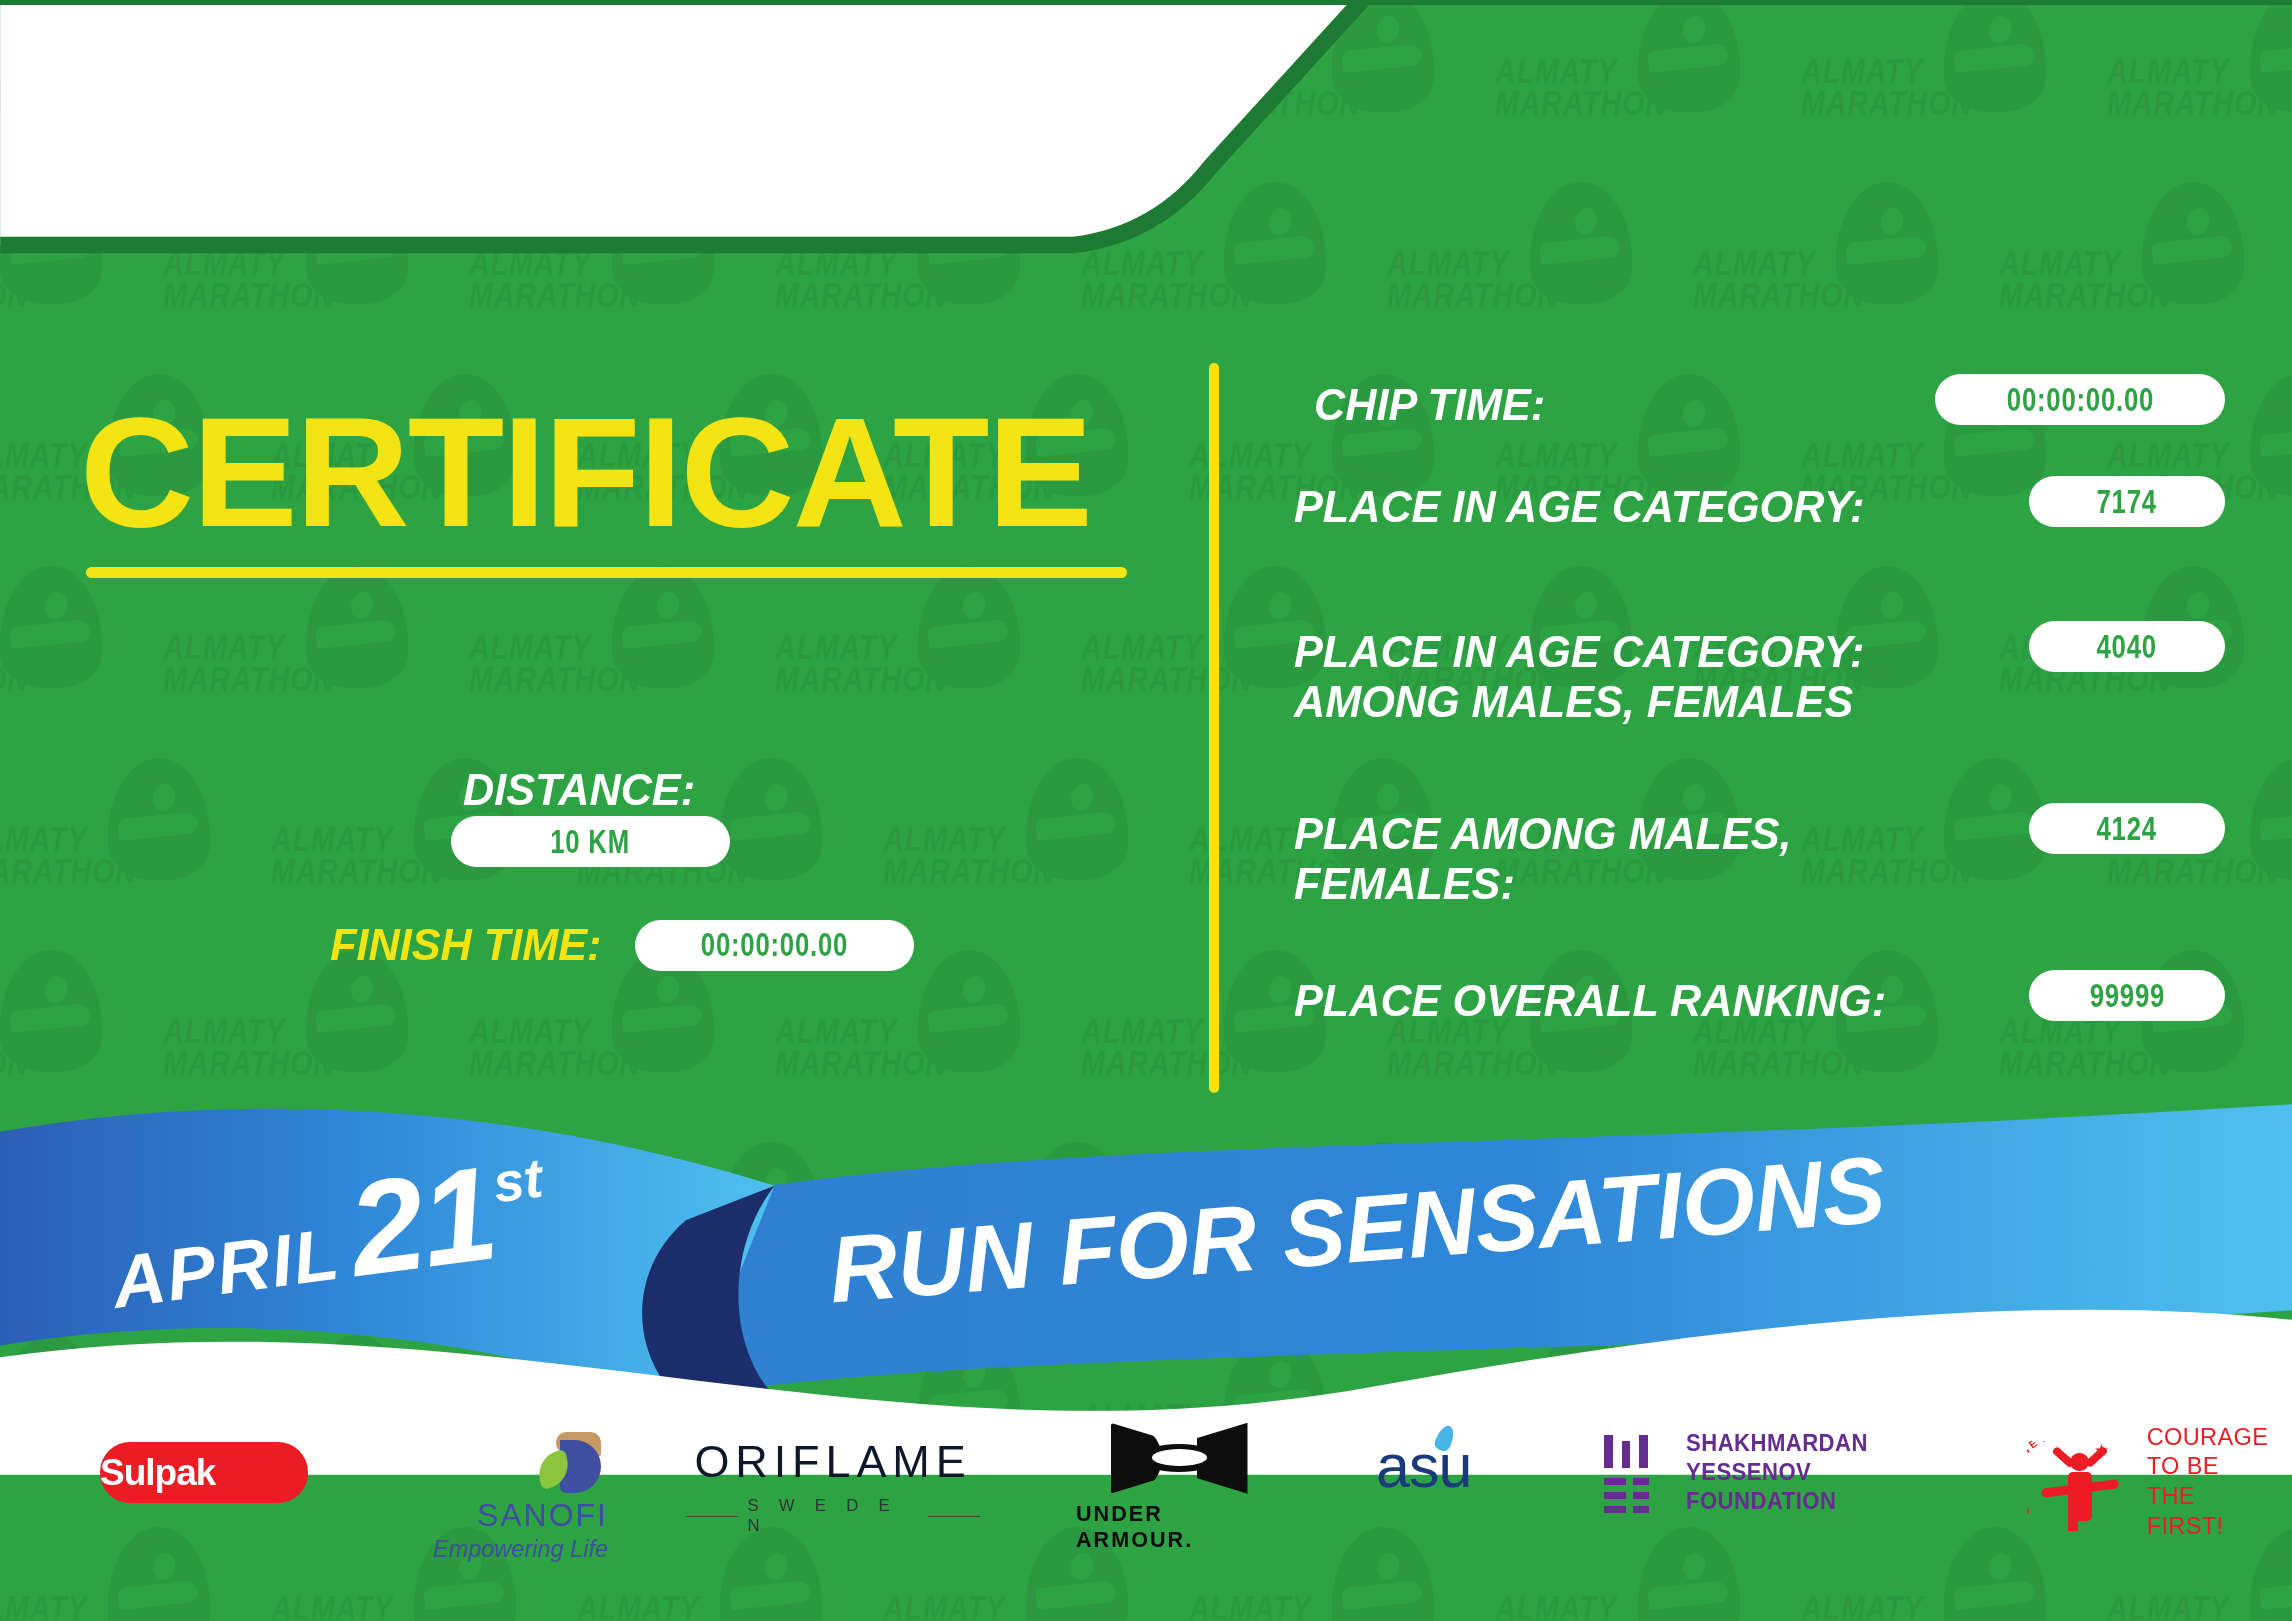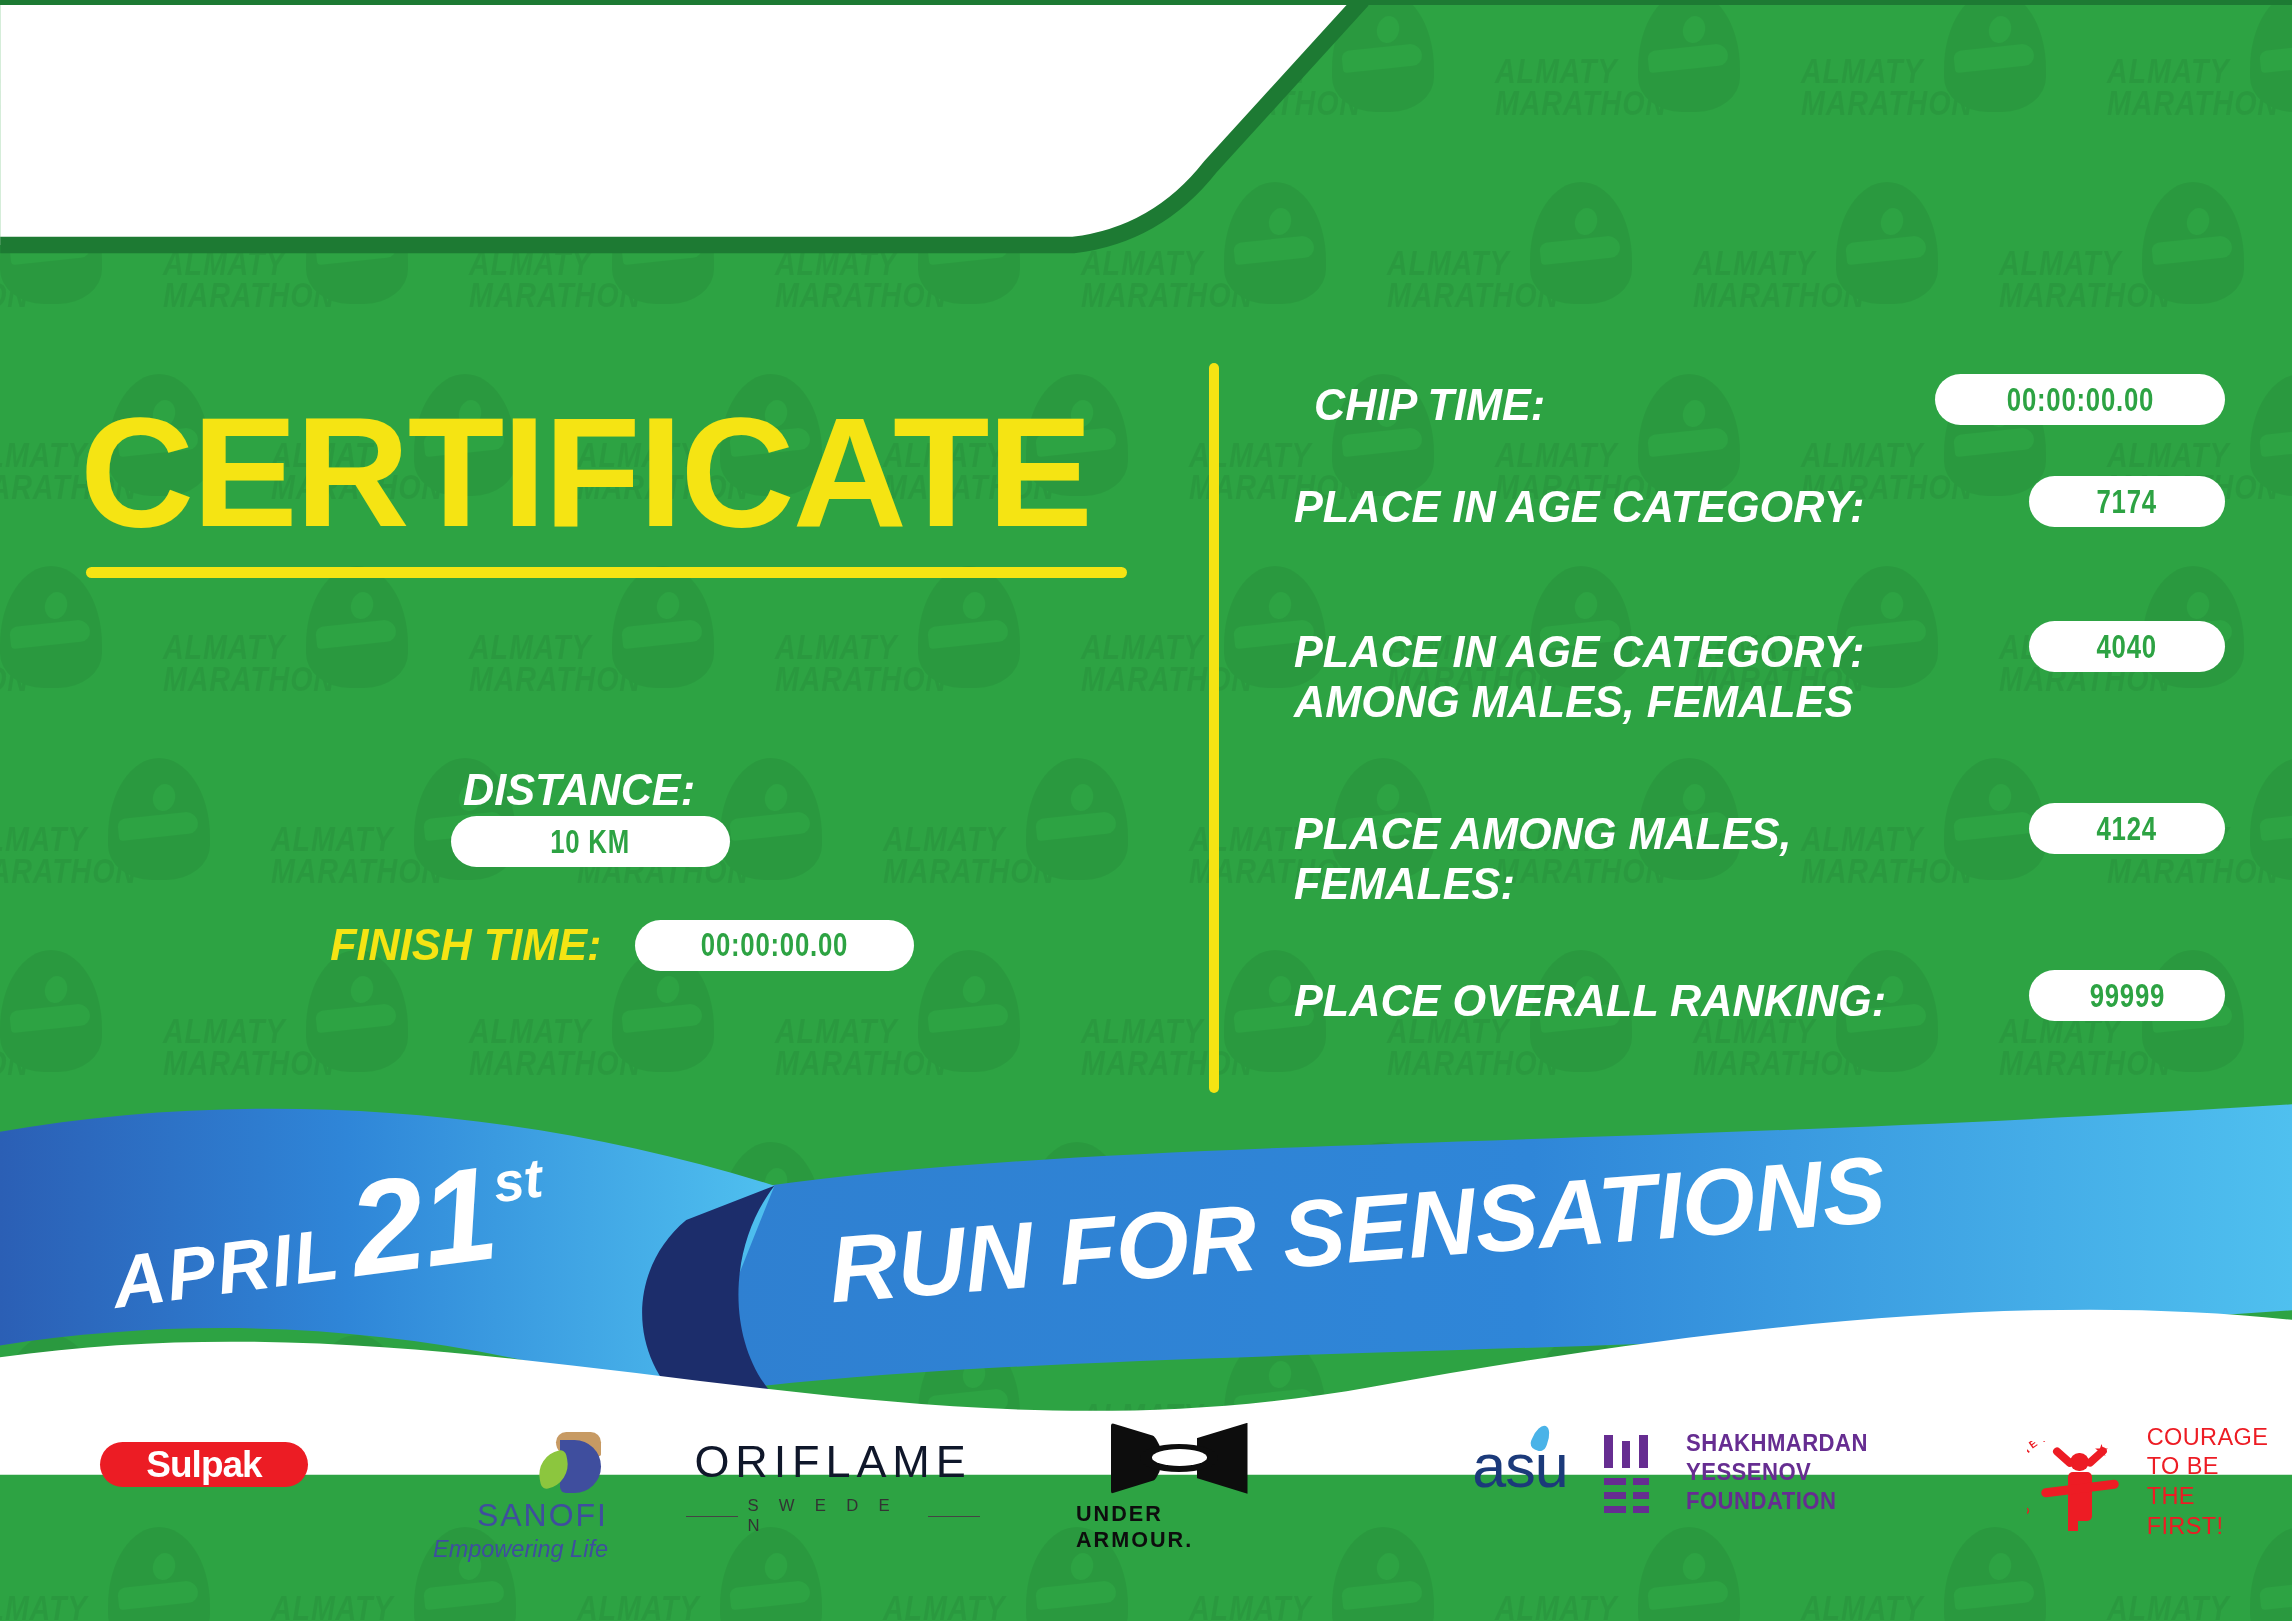--- a/index.html
+++ b/index.html
@@ -232,23 +232,23 @@
   
   .sponsors{
     position:absolute; left:0; top:1409px; z-index:30;
     width:2293px; height:212px;
     display:flex; align-items:center;
   }
   .sp{ position:absolute; display:flex; align-items:center; }
 
   .sp-sulpak{
     left:100px; top:33px;
-    width:208px; height:45px;
+    width:208px; height:61px;
     background:#ec1c24; border-radius:30px;
-    justify-content:center;
+    justify-content:flex-start;
   }
   .sp-sulpak span{ color:#fff; font-size:37px; font-weight:bold; letter-spacing:-1px; }
 
   .sp-sanofi{ left:392px; top:23px; width:216px; flex-direction:column; align-items:flex-end; }
   .sanofi-mark{ position:relative; width:74px; height:61px; }
   .sanofi-tan{
     position:absolute; left:21.6px; top:0; width:45px; height:23.5px;
     background:#c79a63; border-radius:29px 29px 3.9px 39px;
   }
   .sanofi-blue{
@@ -283,21 +283,21 @@
   .ua-mark .ua-c{
     position:absolute; left:29px; top:21.6px; width:78px; height:27.4px; background:#0d0d0d;
     border-radius:50%;
   }
   .ua-mark .ua-hole{
     position:absolute; left:41px; top:26.5px; width:55px; height:16.7px; background:#fff;
     border-radius:50%;
   }
   .ua-word{ color:#0d0d0d; font-size:21.6px; font-weight:bold; letter-spacing:2px; margin-top:7.8px; }
 
-  .sp-asu{ left:1432px; top:21.6px; width:176px; align-items:center;justify-content:center; }
+  .sp-asu{ left:1376px; top:21.6px; width:176px; align-items:center; }
   .asu-word{ color:#1b3a7a; font-size:61px; letter-spacing:-1px; position:relative; }
   .asu-drop{
     position:absolute; left:61px; top:-5.9px; width:15.7px; height:25.5px;
     background:#4ab3e8; border-radius:60% 60% 50% 50% / 78% 78% 30% 30%;
     transform:rotate(22deg);
   }
 
   .sp-yessenov{ left:1604px; top:19.6px; width:412px; align-items:center; gap:21.6px; }
   .yes-mark{ position:relative; width:61px; height:76px; }
   .yes-mark i{ position:absolute; background:#662d91; display:block; }

